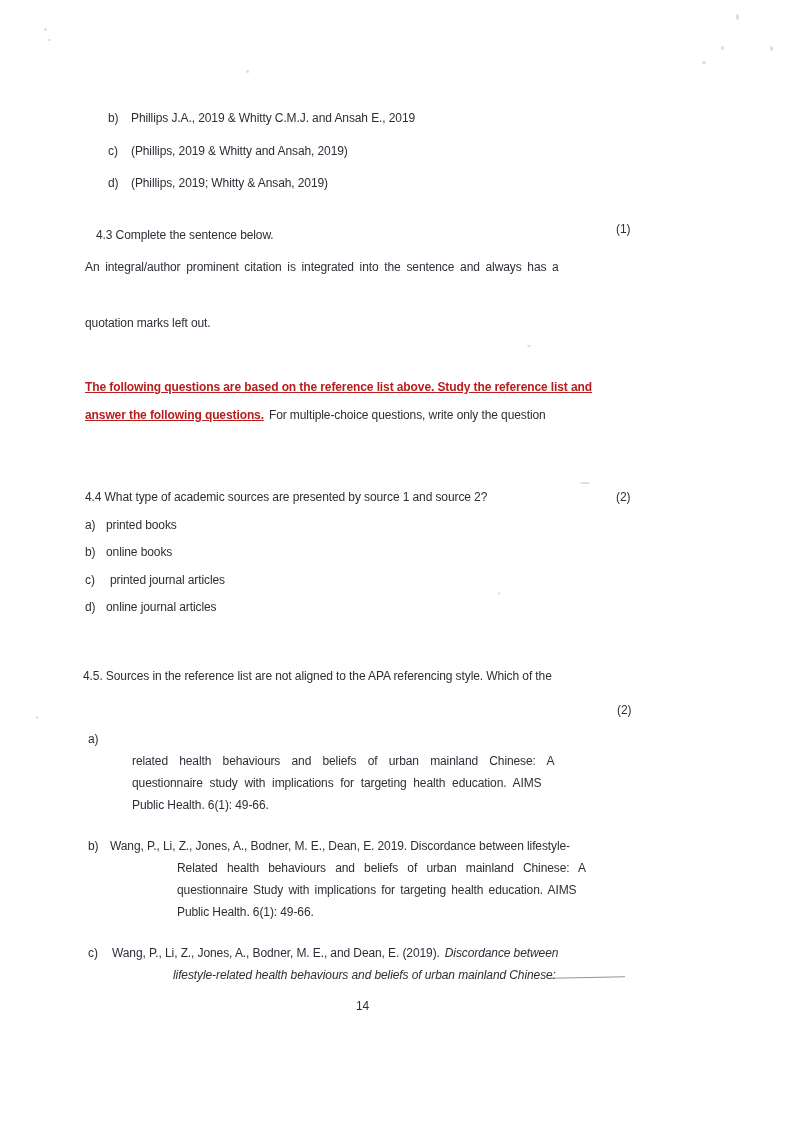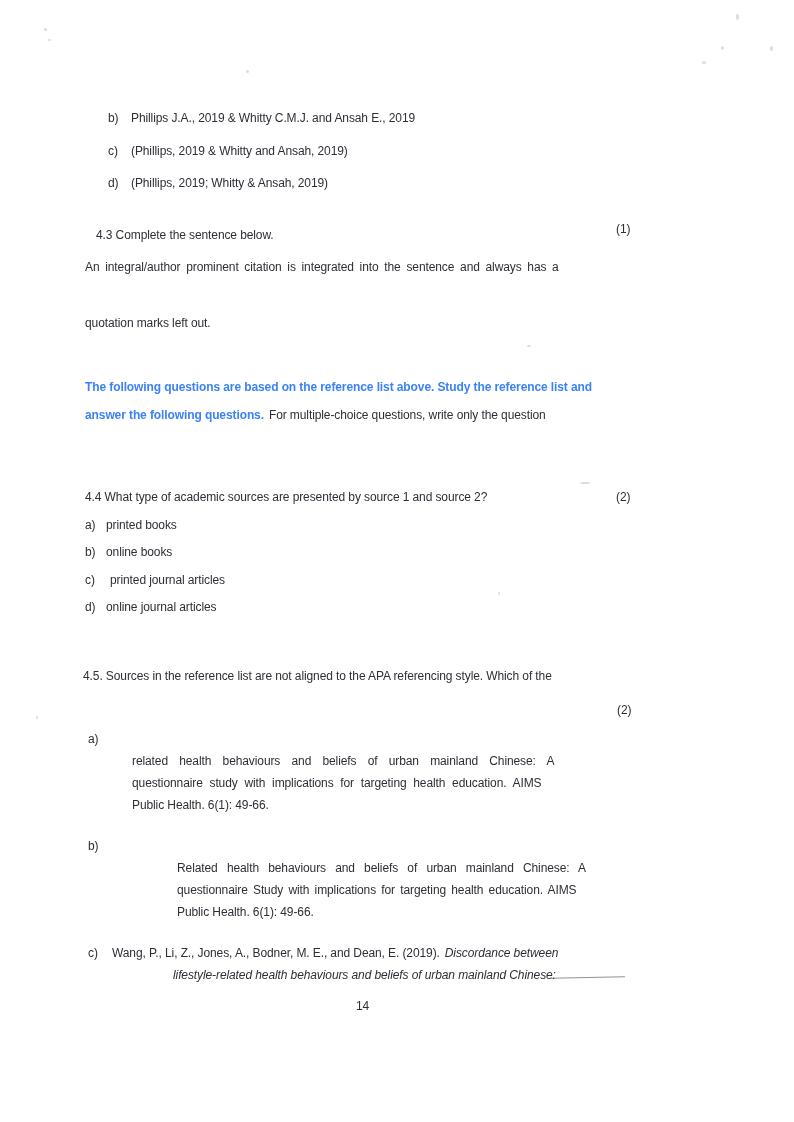--- a/index.html
+++ b/index.html
@@ -14,21 +14,21 @@
   }
   .line {
     position: absolute;
     white-space: nowrap;
     font-size: 12px;
     line-height: 22px;
     letter-spacing: -0.1px;
   }
   .opt-label { display: inline-block; width: 23px; }
   .opt-label-sm { display: inline-block; width: 21px; }
-  .bold { font-weight: 700; color: #3b82f6; }
+  .bold { font-weight: 700; color: #b91c1c; text-decoration: underline; }
   .ital { font-style: italic; }
   .sp-after { margin-right: 5px; }
   .ws-p1 { word-spacing: 2.5px; text-align: center; }
   .ws-a1 { word-spacing: 1px; }
   .ws-a2 { word-spacing: 8px; }
   .ws-a3 { word-spacing: 3.5px; }
   .ws-b2 { word-spacing: 6px; }
   .ws-b3 { word-spacing: 2px; }
   .blank {
     display: inline-block;
@@ -96,20 +96,21 @@
 
   <div class="line" style="left:83px; top:665px;">4.5. Sources in the reference list are not aligned to the APA referencing style. Which of the</div>
   <div class="line" style="left:617px; top:699px;">(2)</div>
 
   <div class="line" style="left:88px; top:728px;">a)</div>
   <div class="line ws-a2" style="left:132px; top:750px;">related health behaviours and beliefs of urban mainland Chinese: A</div>
   <div class="line ws-a3" style="left:132px; top:772px;">questionnaire study with implications for targeting health education. AIMS</div>
   <div class="line" style="left:132px; top:794px;">Public Health. 6(1): 49-66.</div>
 
   <div class="line" style="left:88px; top:835px;">b)</div>
+  <div class="line" style="left:110px; top:835px;">Wang, P., Li, Z., Jones, A., Bodner, M. E., Dean, E. 2019. Discordance between lifestyle-</div>
   <div class="line ws-b2" style="left:177px; top:857px;">Related health behaviours and beliefs of urban mainland Chinese: A</div>
   <div class="line ws-b3" style="left:177px; top:879px;">questionnaire Study with implications for targeting health education. AIMS</div>
   <div class="line" style="left:177px; top:901px;">Public Health. 6(1): 49-66.</div>
 
   <div class="line" style="left:88px; top:942px;">c)</div>
   <div class="line" style="left:112px; top:942px;">
     <span class="sp-after">Wang, P., Li, Z., Jones, A., Bodner, M. E., and Dean, E. (2019).</span><span class="ital">Discordance between</span>
   </div>
   <div class="line ital" style="left:173px; top:964px;">lifestyle-related health behaviours and beliefs of urban mainland Chinese:</div>
 

